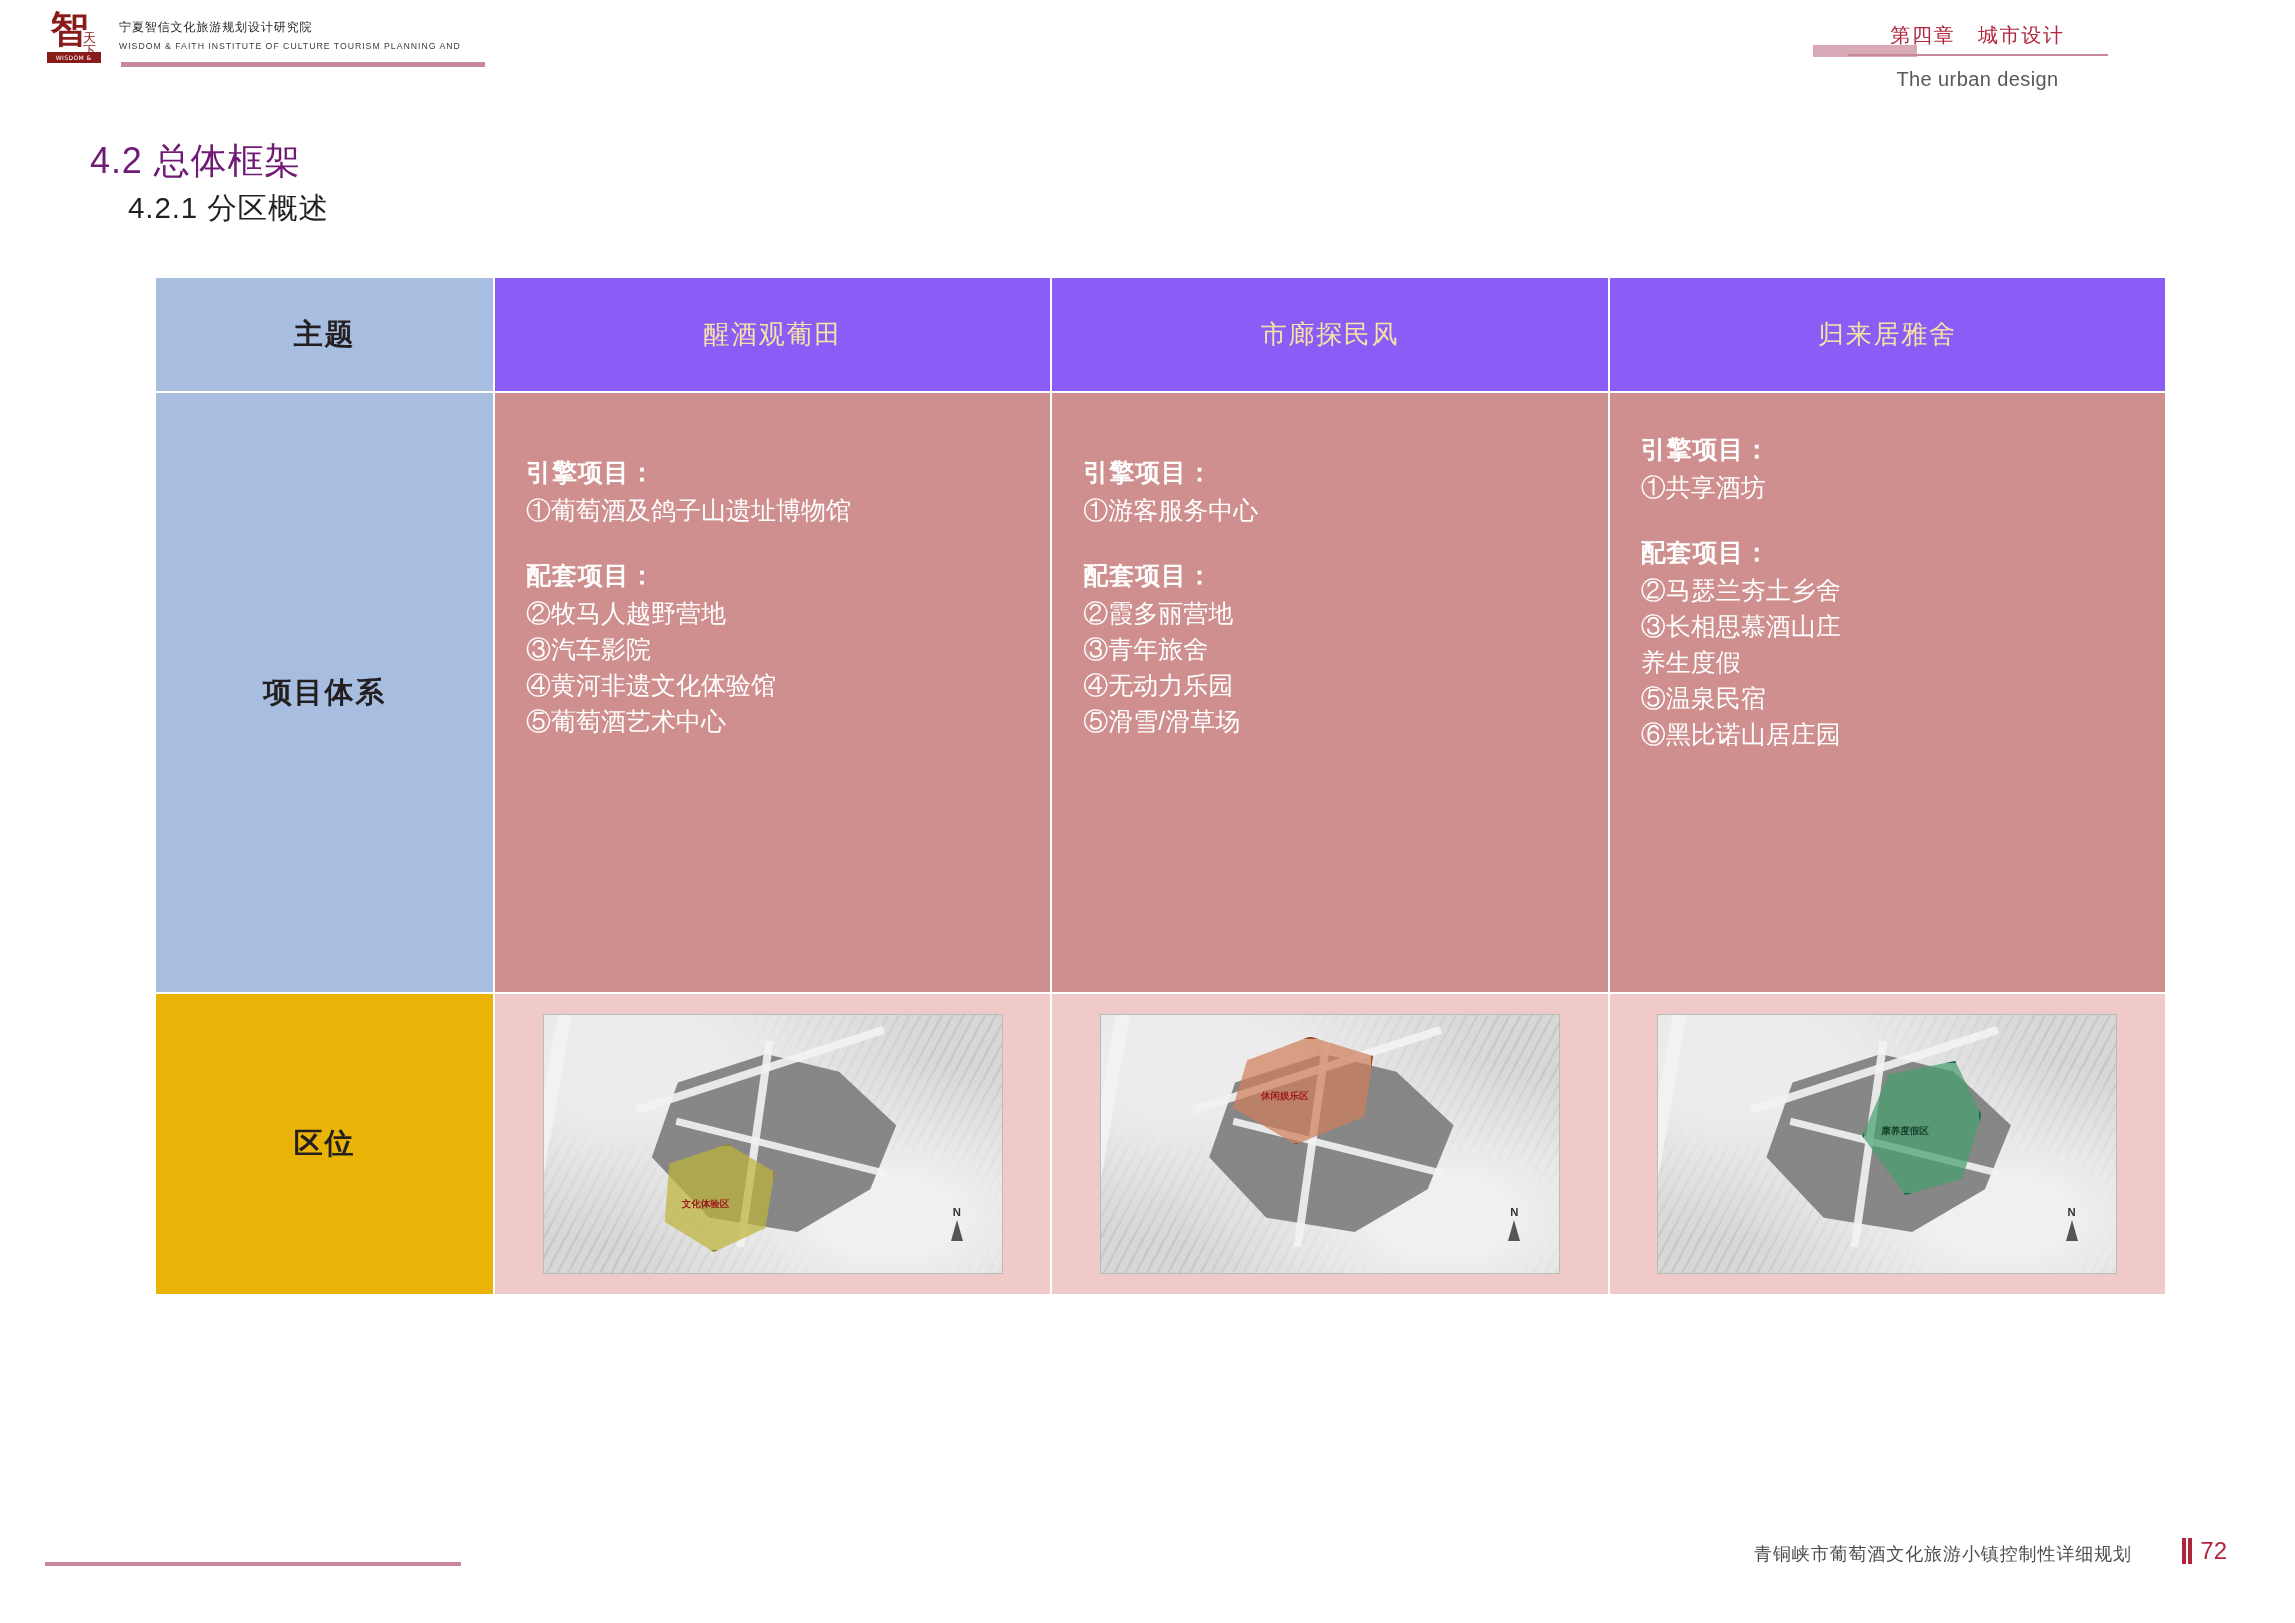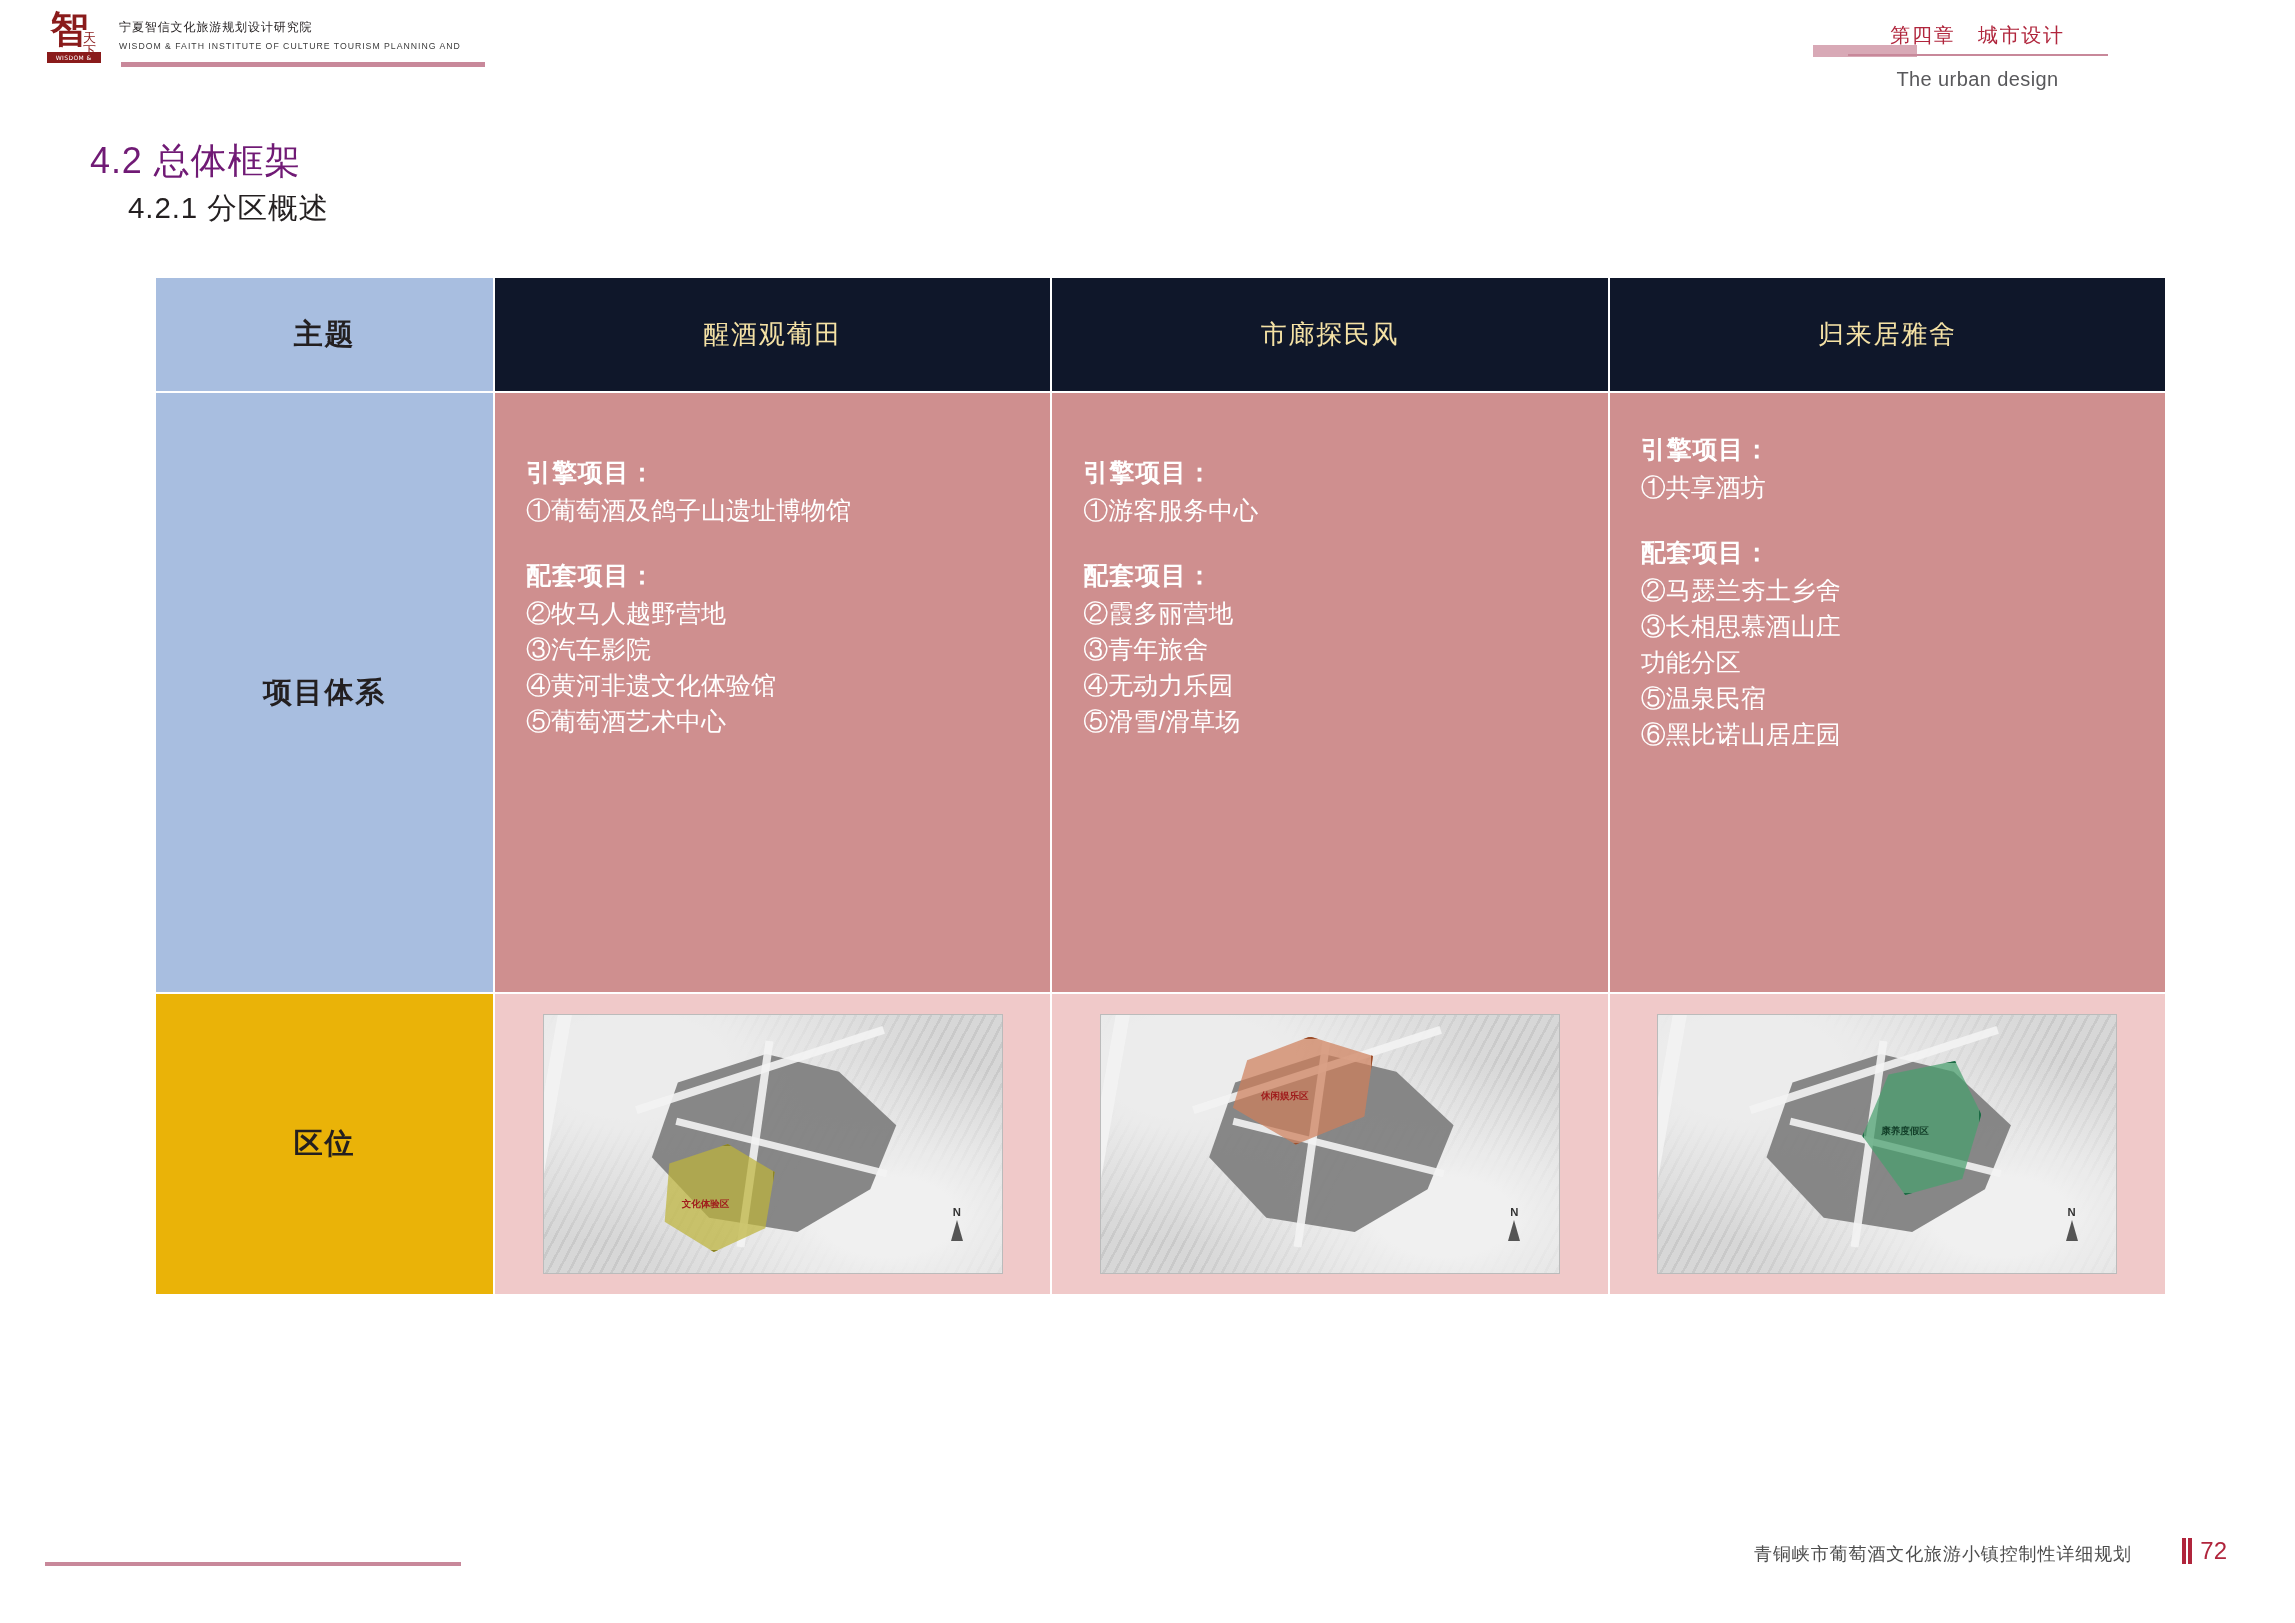--- a/index.html
+++ b/index.html
@@ -175,21 +175,21 @@
   }
   .row-head .cell {
     height: 132px;
     font-size: 29.5px;
     font-weight: bold;
     color: #231f20;
     letter-spacing: 1.7px;
   }
   .row-theme .cell {
     height: 113px;
-    background: #0f172a;
+    background: #8b5cf6;
     font-size: 26px;
     color: #f5e2a5;
     letter-spacing: 1.7px;
   }
   .row-func .cell {
     height: 132px;
     font-size: 26px;
     color: #ffffff;
     line-height: 42px;
     letter-spacing: 0.9px;
@@ -412,21 +412,21 @@
       <div>⑤滑雪/滑草场</div>
     </td>
 
     <td class="cell c3">
       <div class="proj-title">引擎项目：</div>
       <div>①共享酒坊</div>
       <div class="proj-gap"></div>
       <div class="proj-title">配套项目：</div>
       <div>②马瑟兰夯土乡舍</div>
       <div>③长相思慕酒山庄</div>
-      <div>功能分区</div>
+      <div>养生度假</div>
       <div>⑤温泉民宿</div>
       <div>⑥黑比诺山居庄园</div>
     </td>
   </tr>
 
   <tr class="row-loc">
     <td class="lab">区位</td>
 
     <td class="cell">
       <div class="minimap">

